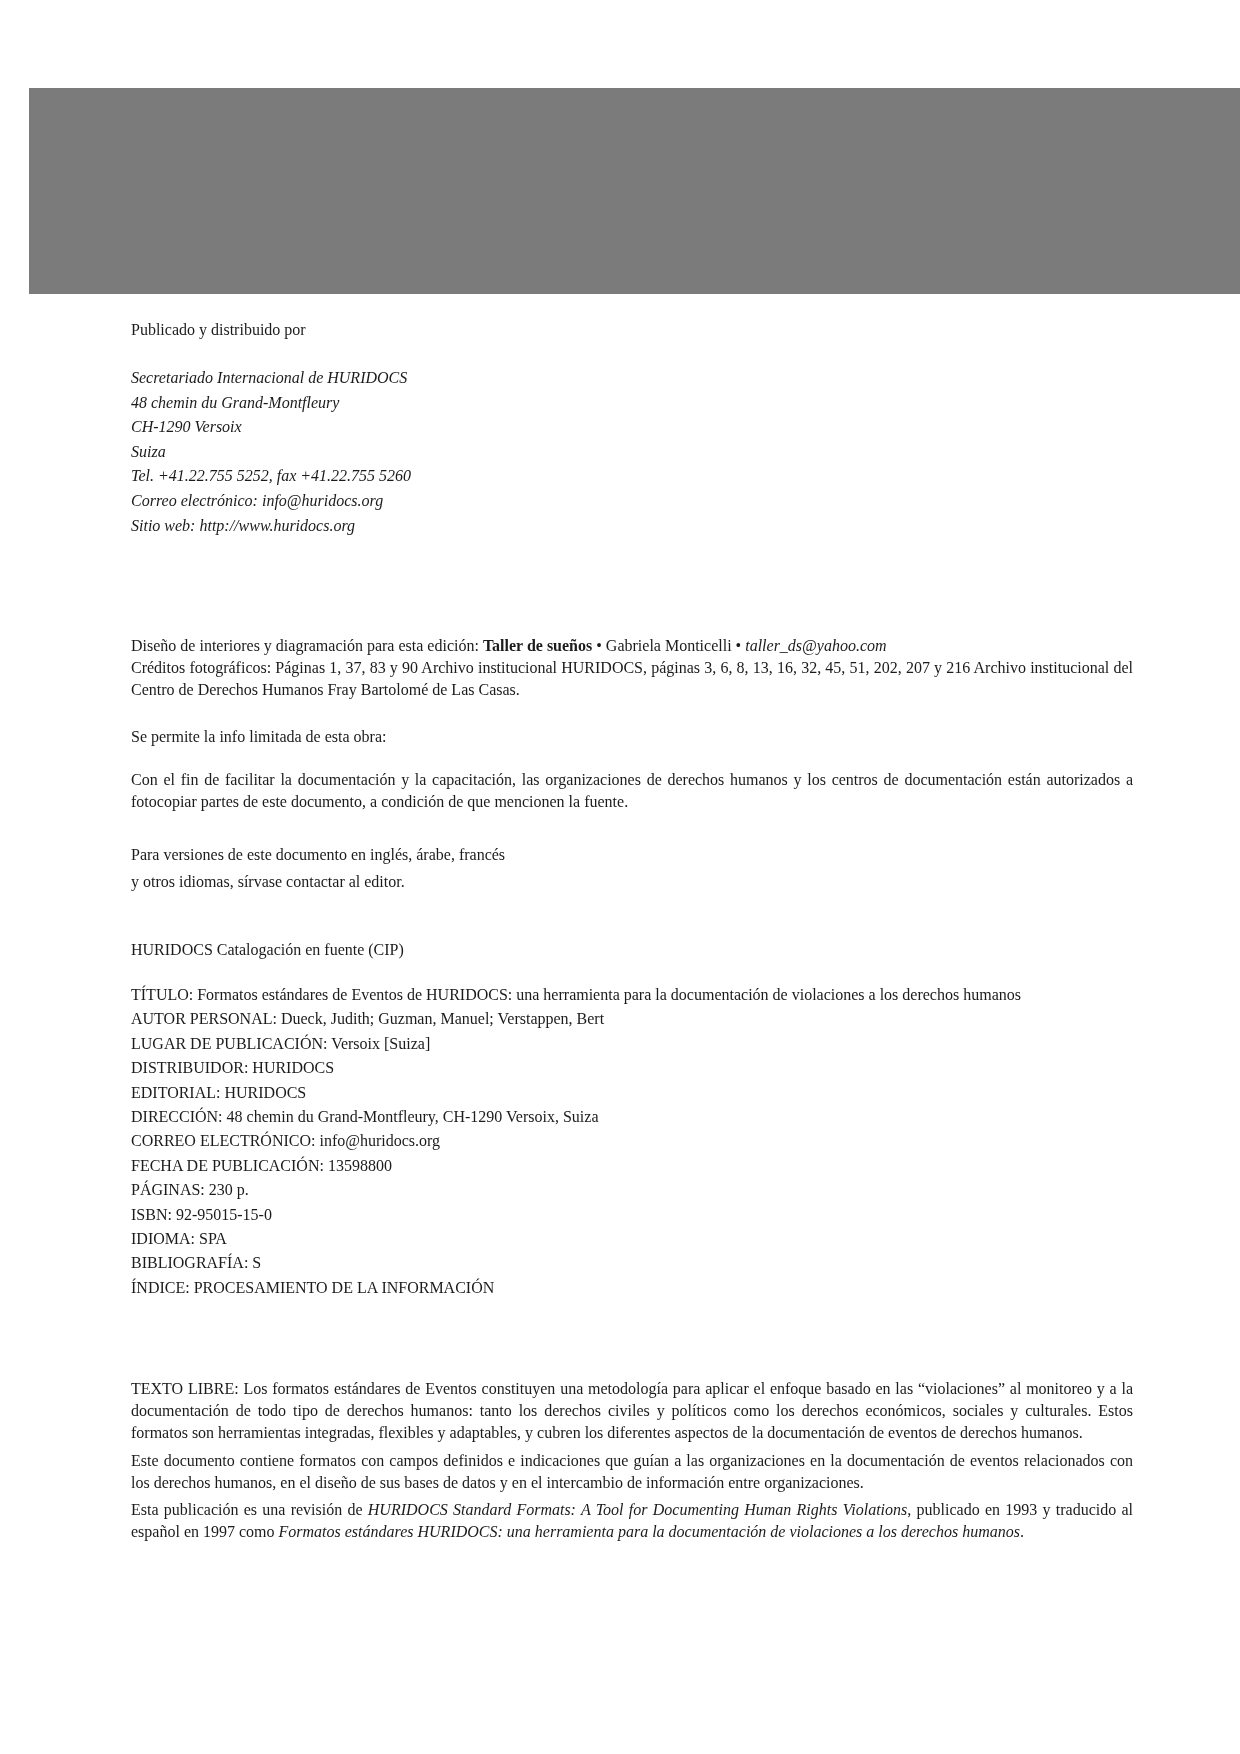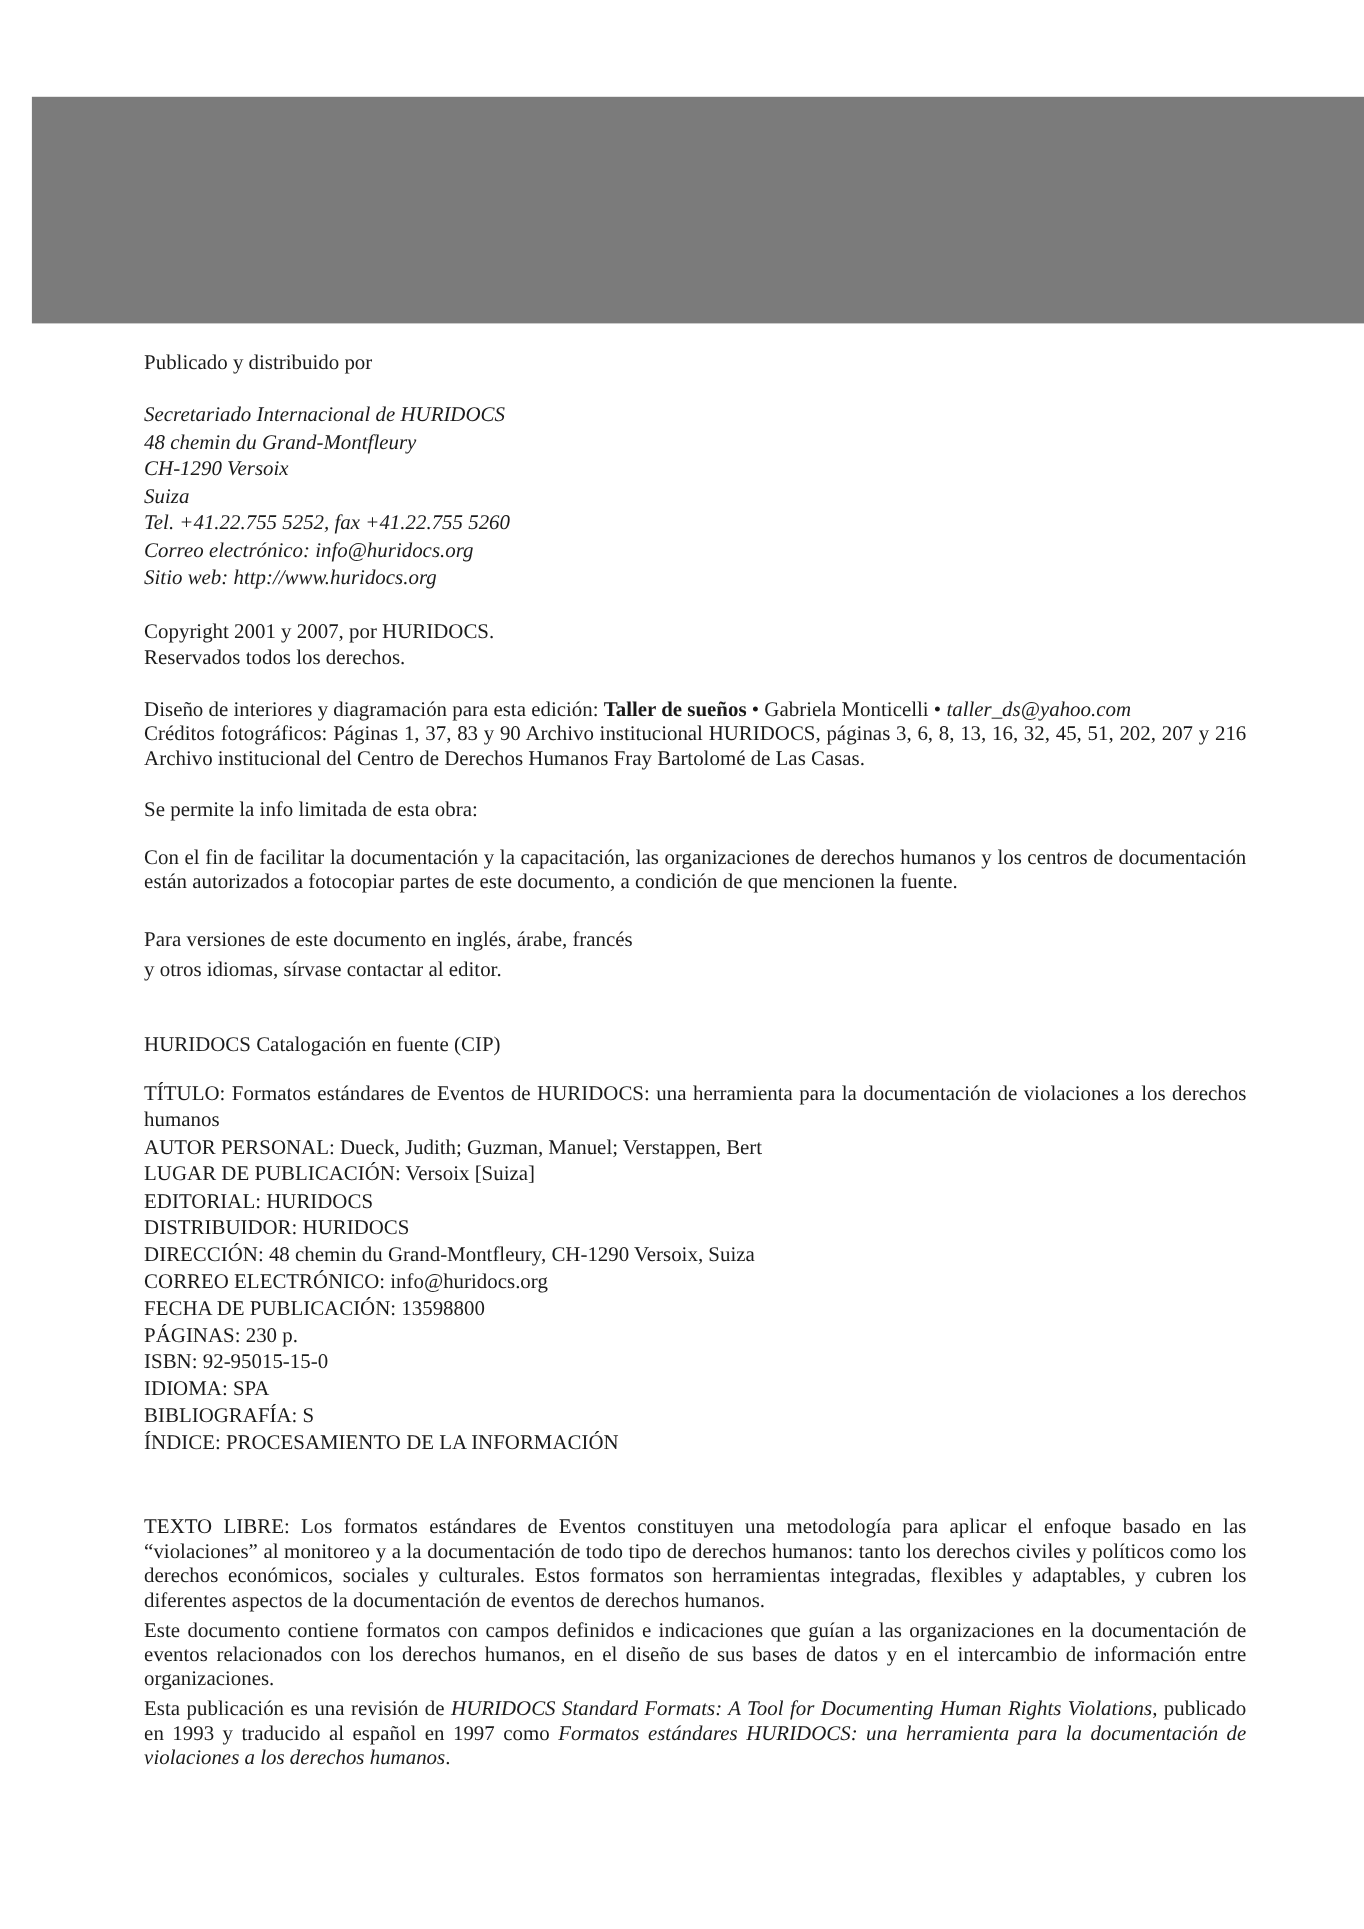--- a/index.html
+++ b/index.html
@@ -1,18 +1,18 @@
 <!DOCTYPE html>
 <html><head>
 <meta charset="utf-8">
 <style>
   html,body { margin:0; padding:0; background:#fff; }
   .page {
     position:relative; width:1240px; height:1754px; background:#ffffff;
-    font-family:"Liberation Serif", serif; color:#1b1b1b; font-size:19px;
+    font-family:"Liberation Serif", serif; color:#1b1b1b; font-size:16px;
     overflow:hidden;
   }
   .banner { position:absolute; left:29px; top:88px; width:1211px; height:206px; }
   .abs { position:absolute; left:131px; width:1002px; }
   .it { font-style:italic; }
   .b { font-weight:bold; }
   .addr { font-style:italic; line-height:24.6px; }
   .plain { line-height:24px; }
   .just { text-align:justify; line-height:22.2px; }
   .cip-head { font-weight:normal; line-height:24px; }
@@ -33,24 +33,20 @@
   <div class="abs addr" style="top:366px">
     <div>Secretariado Internacional de HURIDOCS</div>
     <div>48 chemin du Grand-Montfleury</div>
     <div>CH-1290 Versoix</div>
     <div>Suiza</div>
     <div>Tel. +41.22.755 5252, fax +41.22.755 5260</div>
     <div>Correo electrónico: info@huridocs.org</div>
     <div>Sitio web: http://www.huridocs.org</div>
   </div>
 
-  <div class="abs plain" style="top:563px">
-    <div>Copyright 2001 y 2007, por HURIDOCS.</div>
-    <div>Reservados todos los derechos.</div>
-  </div>
 
   <div class="abs just" style="top:635px">
     <div>
       <span>Diseño de interiores y diagramación para esta edición: </span><span class="b">Taller de sueños</span><span> • </span><span>Gabriela Monticelli</span><span> • </span><span class="it">taller_ds@yahoo.com</span>
     </div>
     <div>Créditos fotográficos: Páginas 1, 37, 83 y 90 Archivo institucional HURIDOCS, páginas 3, 6, 8, 13, 16, 32, 45, 51, 202, 207 y 216 Archivo institucional del Centro de Derechos Humanos Fray Bartolomé de Las Casas.</div>
   </div>
 
   <div class="abs plain" style="top:725px">Se permite la info limitada de esta obra:</div>
 
@@ -60,22 +56,22 @@
   </div>
 
   <div class="abs just" style="top:769px">Con el fin de facilitar la documentación y la capacitación, las organizaciones de derechos humanos y los centros de documentación están autorizados a fotocopiar partes de este documento, a condición de que mencionen la fuente.</div>
 
   <div class="abs cip-head" style="top:938px">HURIDOCS Catalogación en fuente (CIP)</div>
 
   <div class="abs" style="top:963px">
     <div class="cip-entry justify">TÍTULO: Formatos estándares de Eventos de HURIDOCS: una herramienta para la documentación de violaciones a los derechos humanos</div>
     <div class="cip-entry">AUTOR PERSONAL: Dueck, Judith; Guzman, Manuel; Verstappen, Bert</div>
     <div class="cip-entry">LUGAR DE PUBLICACIÓN: Versoix [Suiza]</div>
+    <div class="cip-entry">DISTRIBUIDOR: HURIDOCS</div>
     <div class="cip-entry">EDITORIAL: HURIDOCS</div>
-    <div class="cip-entry">DISTRIBUIDOR: HURIDOCS</div>
     <div class="cip-entry">DIRECCIÓN: 48 chemin du Grand-Montfleury, CH-1290 Versoix, Suiza</div>
     <div class="cip-entry">CORREO ELECTRÓNICO: info@huridocs.org</div>
     <div class="cip-entry">FECHA DE PUBLICACIÓN: 13598800</div>
     <div class="cip-entry">PÁGINAS: 230 p.</div>
     <div class="cip-entry">ISBN: 92-95015-15-0</div>
     <div class="cip-entry">IDIOMA: SPA</div>
     <div class="cip-entry">BIBLIOGRAFÍA: S</div>
     <div class="cip-entry">ÍNDICE: PROCESAMIENTO DE LA INFORMACIÓN</div>
   </div>
 

